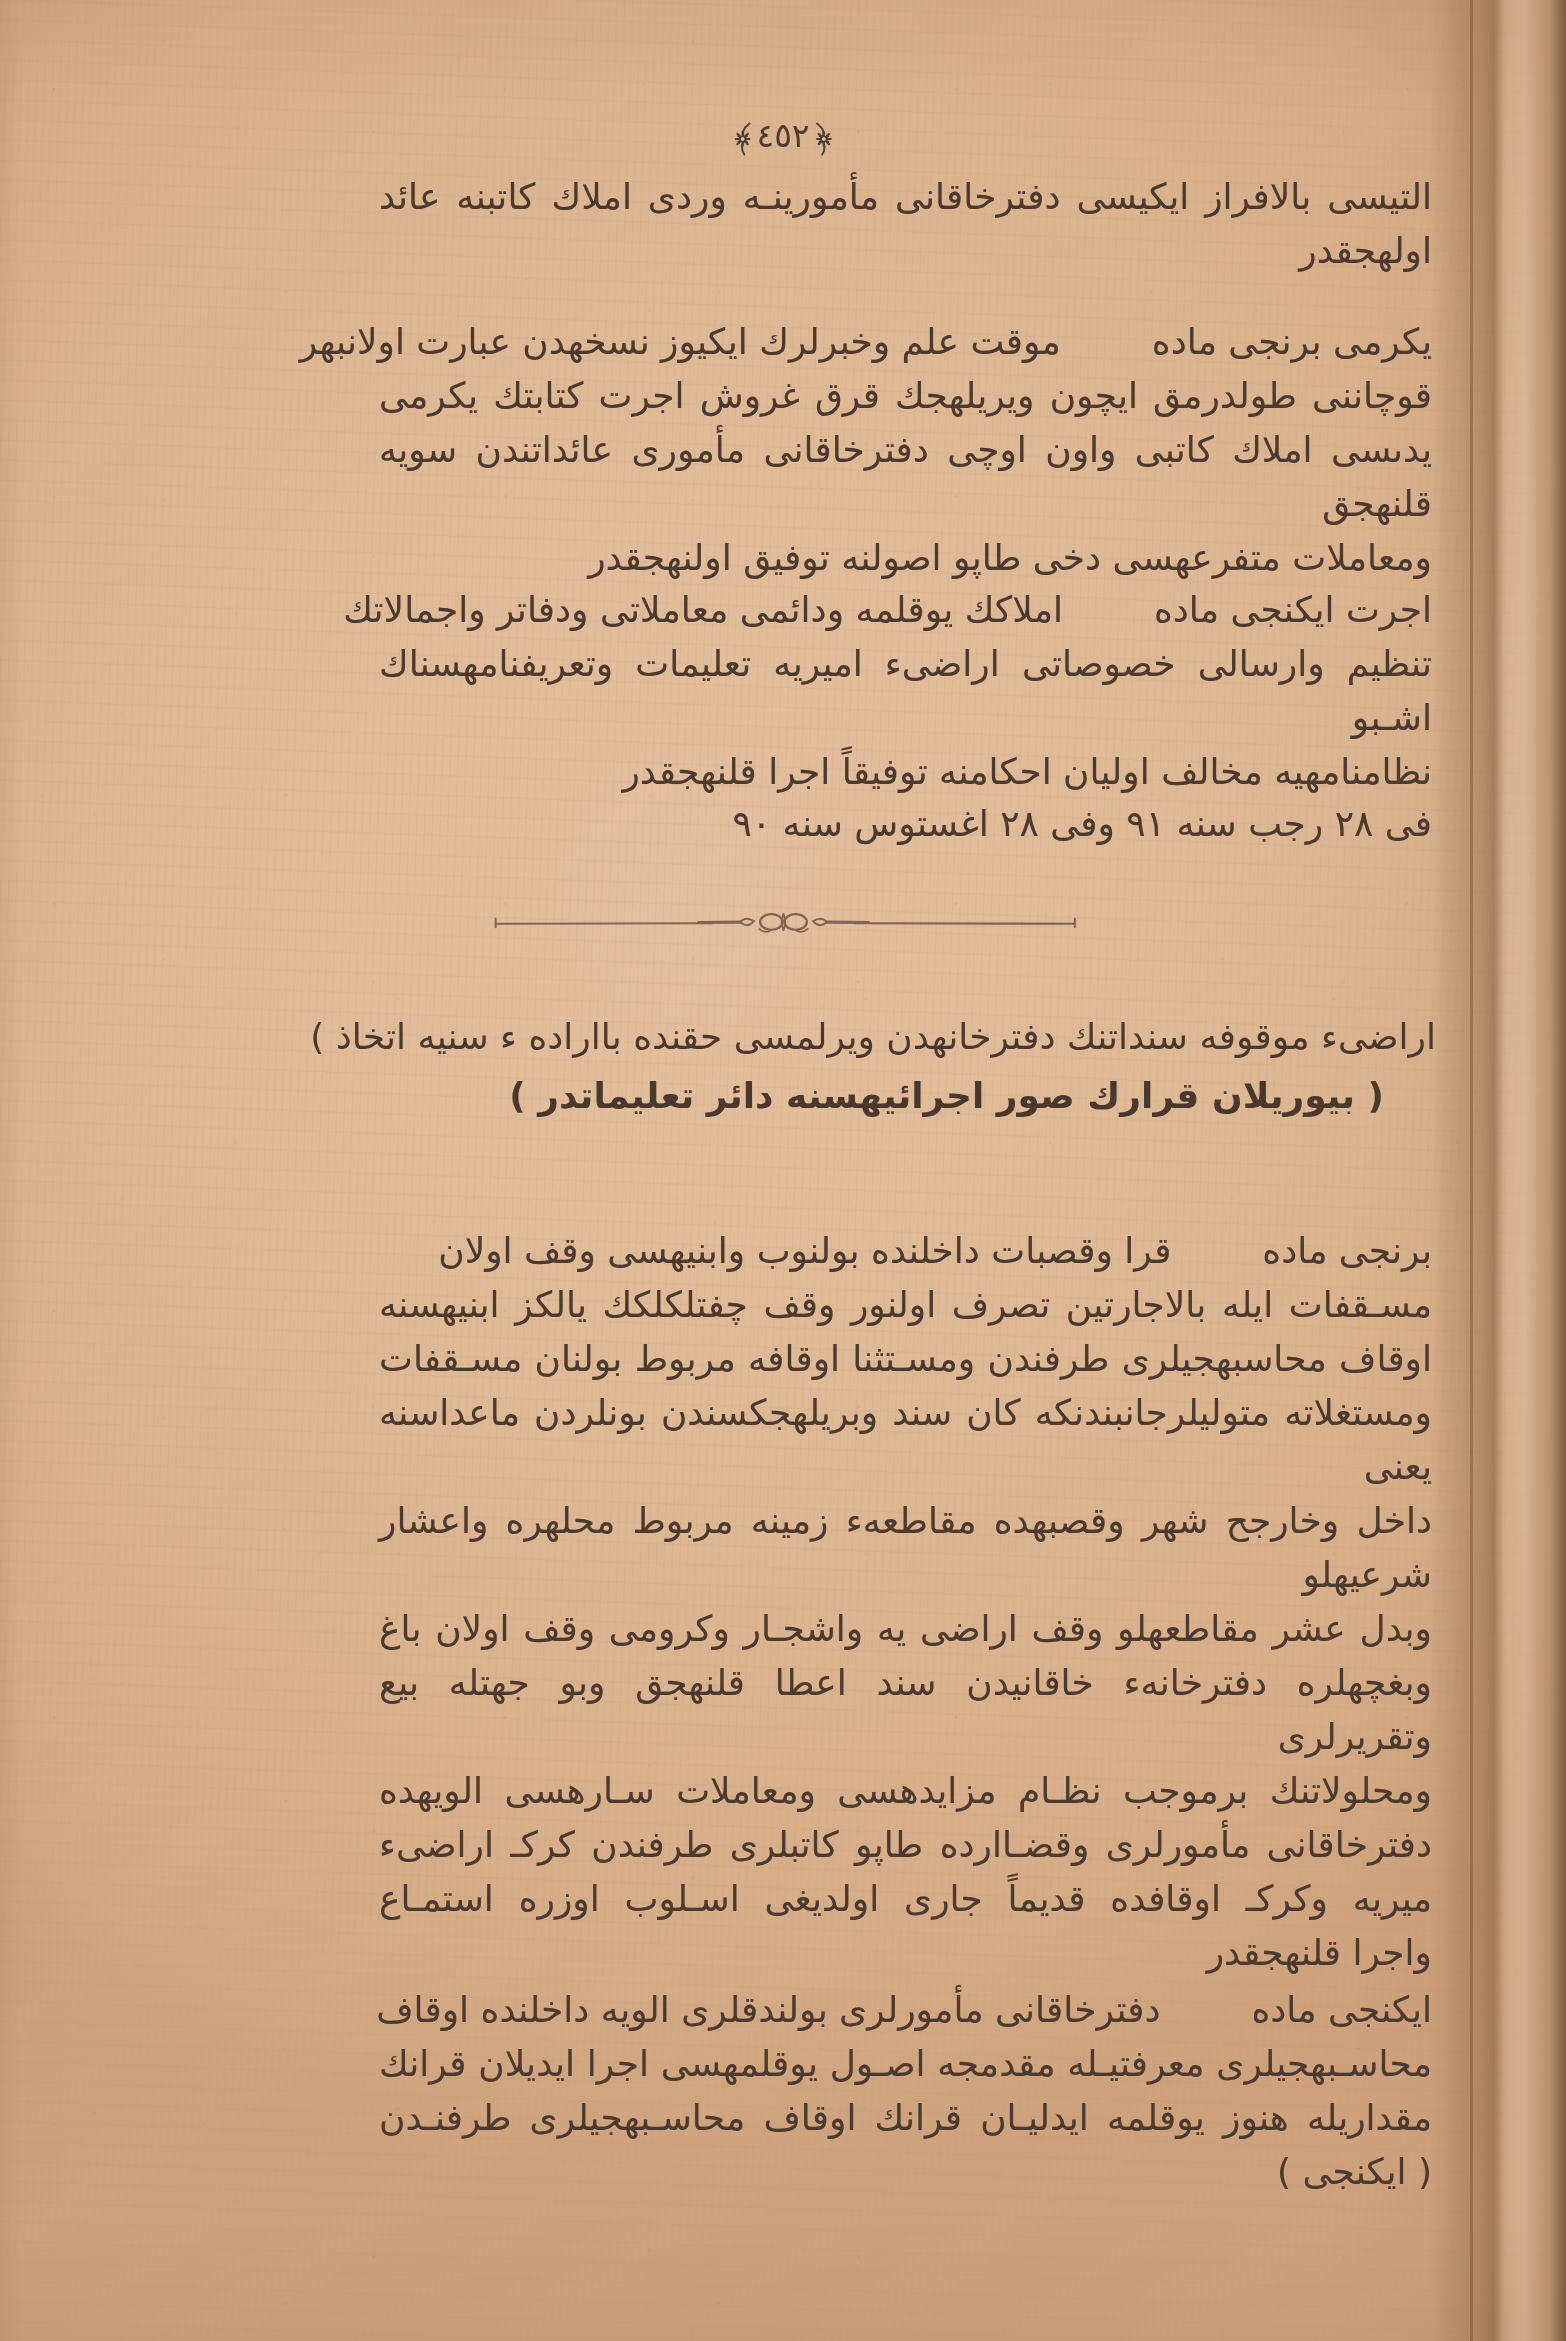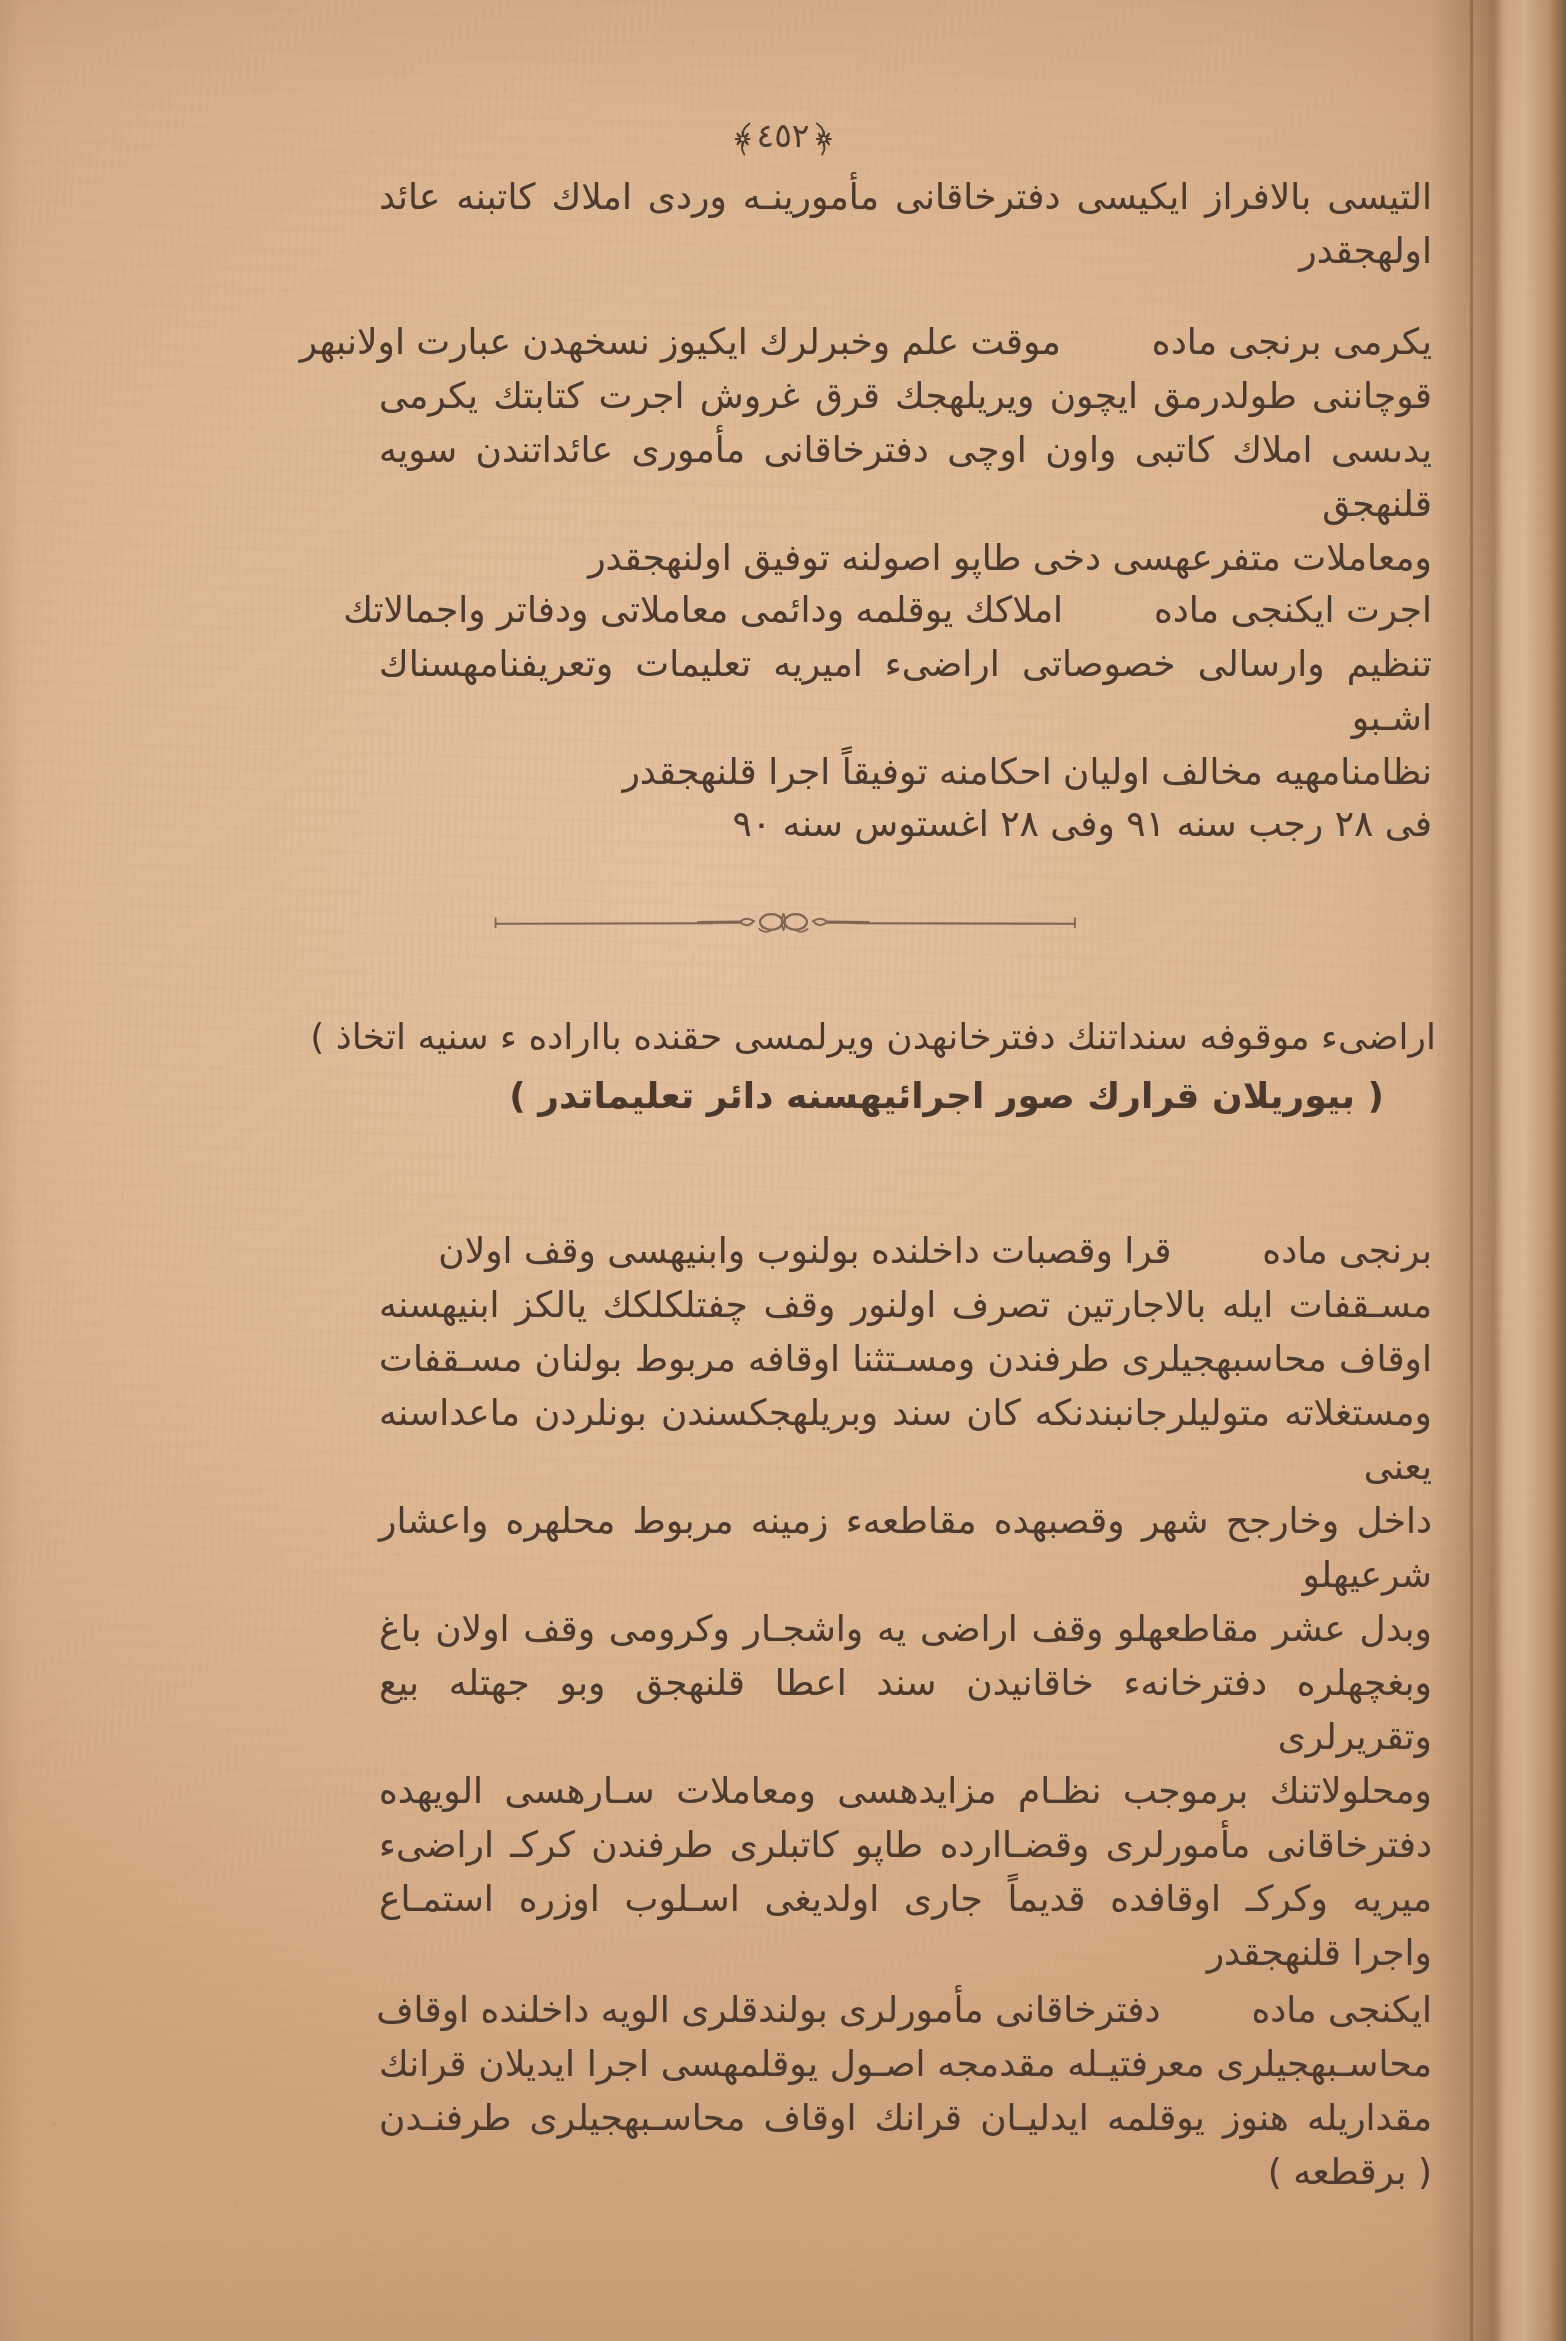--- a/index.html
+++ b/index.html
@@ -300,18 +300,18 @@
     </div>
 
     <div class="block" style="top:1983px;">
       <div class="ln">
         <span>ايكنجى ماده</span>
         <span class="gapword"></span>
         <span>دفترخاقانى مأمورلرى بولندقلرى الويه داخلنده اوقاف</span>
       </div>
       <div class="ln stretch">محاسـبهجيلرى معرفتيـله مقدمجه اصـول يوقلمهسى اجرا ايديلان قرانك</div>
       <div class="ln stretch">مقداريله هنوز يوقلمه ايدليـان قرانك اوقاف محاسـبهجيلرى طرفنـدن</div>
-      <div class="ln left" style="padding-left:7px;">( برقطعه )</div>
+      <div class="ln left" style="padding-left:7px;">( ايكنجى )</div>
     </div>
 
   </div>
 </div>
 
 
 </body></html>

